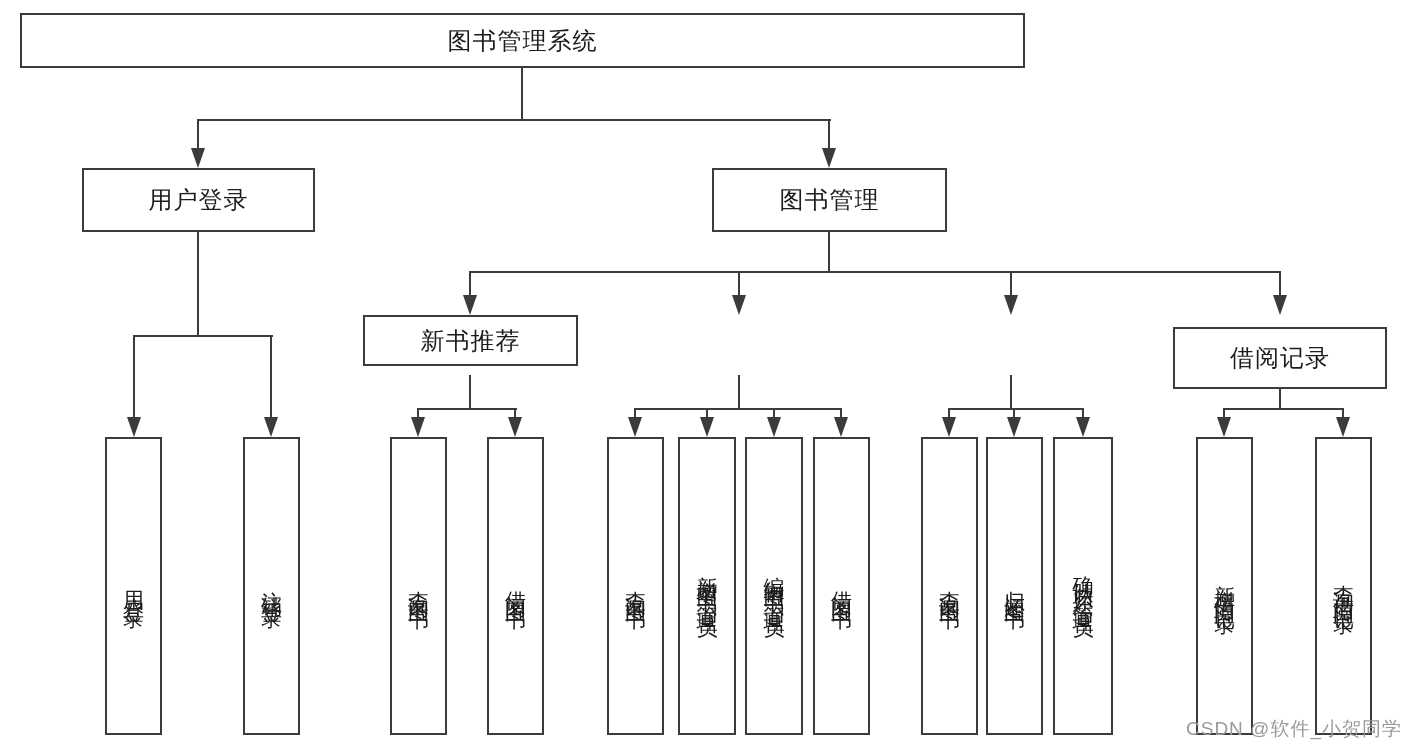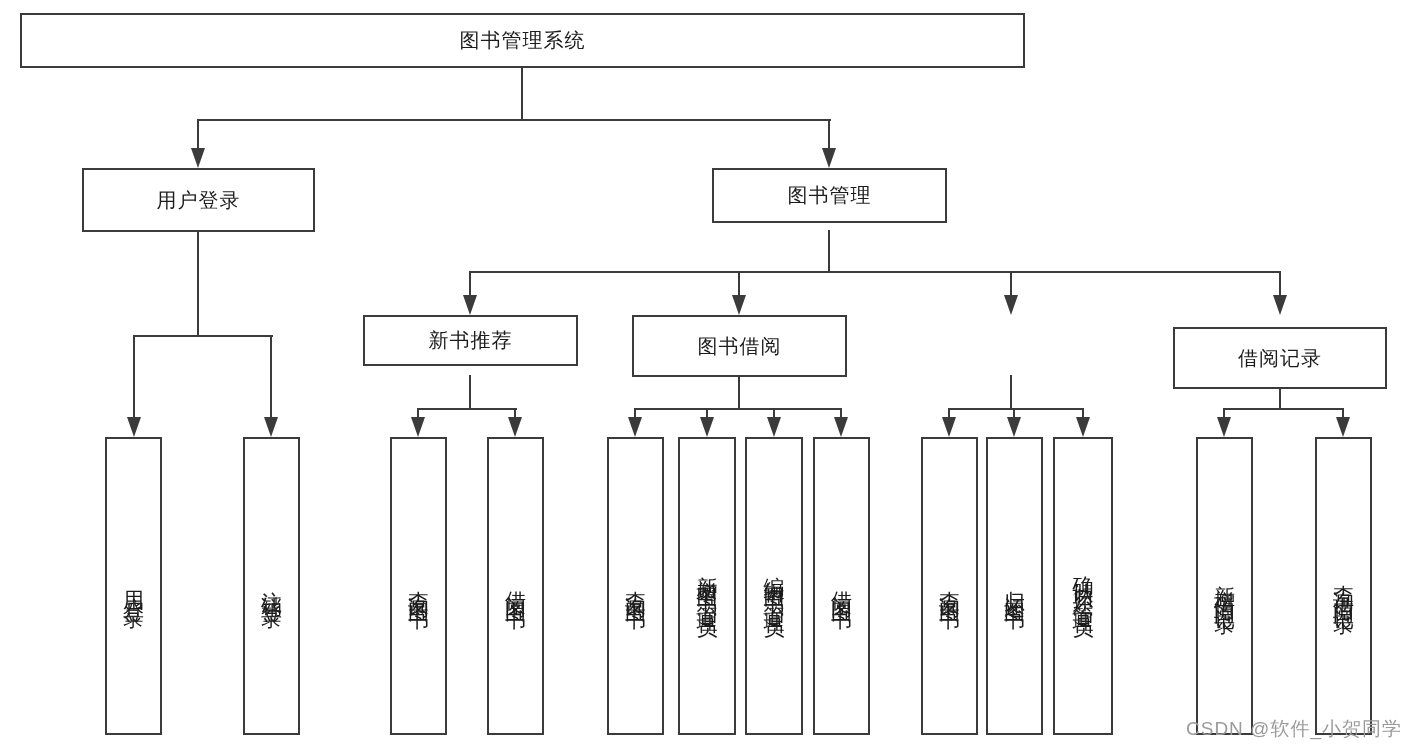--- a/index.html
+++ b/index.html
@@ -23,21 +23,21 @@
     position:absolute;
     background:#ffffff;
     border:2px solid var(--line);
     display:flex;
     align-items:center;
     justify-content:center;
     color:var(--text);
     z-index:2;
   }
   .hlabel{
-    font-size:20px;
+    font-size:24px;
     letter-spacing:1px;
     white-space:nowrap;
   }
   .leaf .vtext{
     writing-mode:vertical-rl;
     line-height:1.15;
     font-size:21px;
     letter-spacing:6px;
     white-space:nowrap;
   }
@@ -189,30 +189,27 @@
       <i class="ah"></i>
     </div>
 
   <div class="node" style="left:20px;top:13px;width:1005px;height:55px">
     <span class="hlabel">图书管理系统</span>
   </div>
 
   <div class="node" style="left:82px;top:168px;width:233px;height:64px">
     <span class="hlabel">用户登录</span>
   </div>
-  <div class="node" style="left:712px;top:168px;width:235px;height:55px">
+  <div class="node" style="left:712px;top:168px;width:235px;height:64px">
     <span class="hlabel">图书管理</span>
   </div>
 
   <div class="node" style="left:363px;top:315px;width:215px;height:51px">
     <span class="hlabel">新书推荐</span>
   </div>
-  <div class="node" style="left:632px;top:315px;width:215px;height:62px">
-    <span class="hlabel">图书借阅</span>
-  </div>
   <div class="node" style="left:1173px;top:327px;width:214px;height:62px">
     <span class="hlabel">借阅记录</span>
   </div>
 
   <div class="node leaf" style="left:105px;top:437px;width:57px;height:298px">
     <span class="vtext">用户登录</span>
   </div>
   <div class="node leaf" style="left:243px;top:437px;width:57px;height:298px">
     <span class="vtext">注销登录</span>
   </div>

